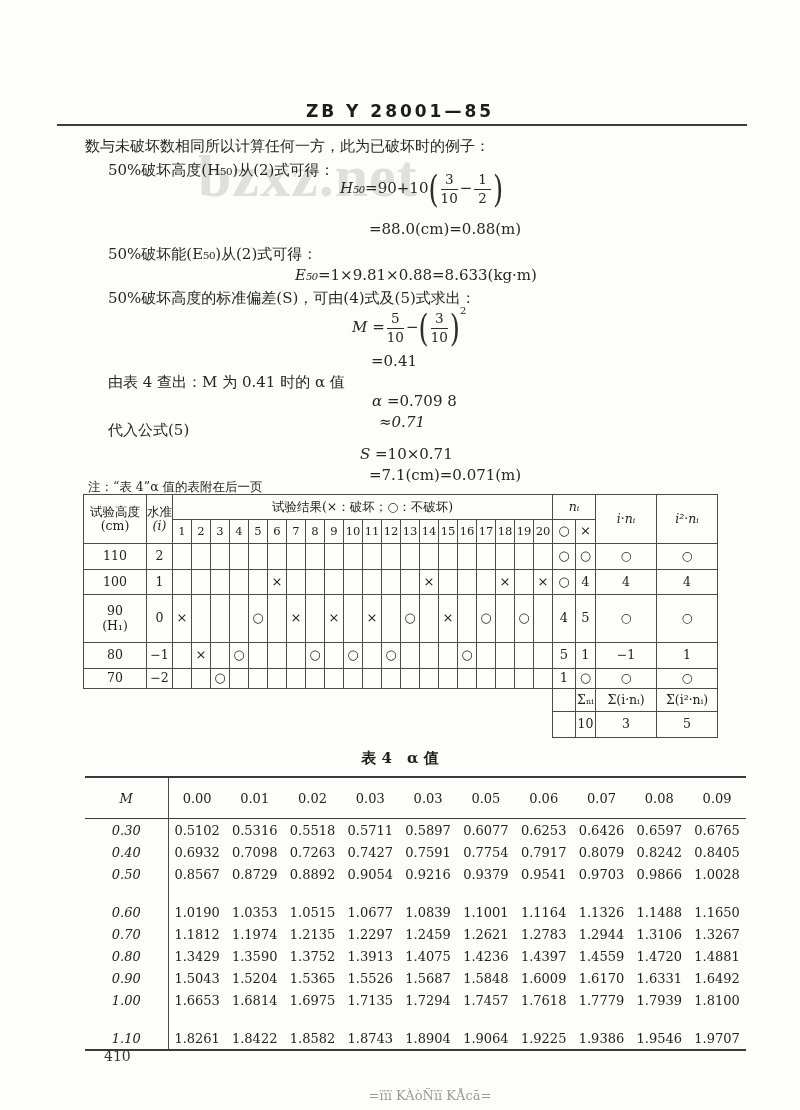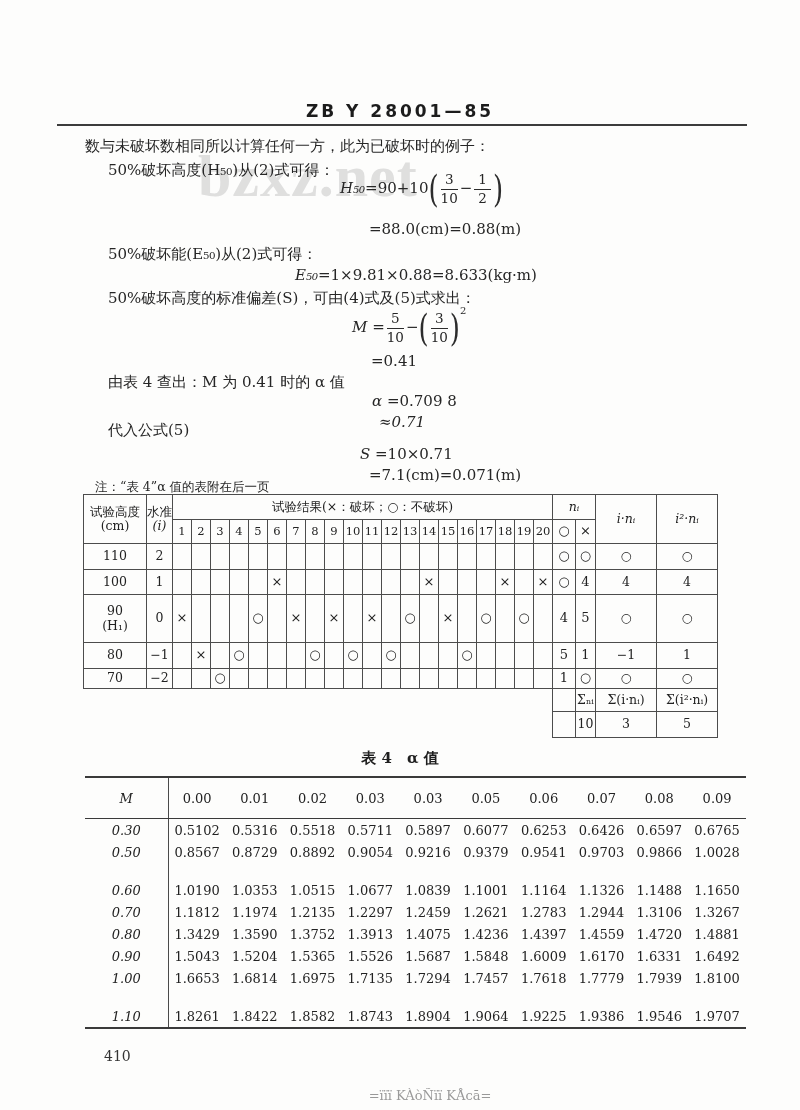--- a/index.html
+++ b/index.html
@@ -102,21 +102,21 @@
   <span class="var">α</span><span> =0.709 8</span>
 </div>
 <div class="abs formula" style="top:413px;left:379px;font-style:italic;">≈0.71</div>
 
 <div class="abs txt" style="top:421px;left:108px;">代入公式(5)</div>
 <div class="abs formula" style="top:445px;left:360px;">
   <span class="var">S</span><span> =10×0.71</span>
 </div>
 <div class="abs formula" style="top:466px;left:369px;">=7.1(cm)=0.071(m)</div>
 
-<div class="abs txt small" style="top:479px;left:95px;">注：“表 4”α 值的表附在后一页</div>
+<div class="abs txt small" style="top:479px;left:88px;">注：“表 4”α 值的表附在后一页</div>
 
 <div class="abs ttest-wrap">
   <table class="ttest" id="ttest">
     <colgroup id="ttest-cols">
         <col style="width:63px">
         <col style="width:26px">
         <col style="width:19px">
         <col style="width:19px">
         <col style="width:19px">
         <col style="width:19px">
@@ -371,20 +371,33 @@
           <td>0.5518</td>
           <td>0.5711</td>
           <td>0.5897</td>
           <td>0.6077</td>
           <td>0.6253</td>
           <td>0.6426</td>
           <td>0.6597</td>
           <td>0.6765</td>
         </tr>
         <tr>
+          <td class="mcol">0.40</td>
+          <td>0.6932</td>
+          <td>0.7098</td>
+          <td>0.7263</td>
+          <td>0.7427</td>
+          <td>0.7591</td>
+          <td>0.7754</td>
+          <td>0.7917</td>
+          <td>0.8079</td>
+          <td>0.8242</td>
+          <td>0.8405</td>
+        </tr>
+        <tr>
           <td class="mcol">0.50</td>
           <td>0.8567</td>
           <td>0.8729</td>
           <td>0.8892</td>
           <td>0.9054</td>
           <td>0.9216</td>
           <td>0.9379</td>
           <td>0.9541</td>
           <td>0.9703</td>
           <td>0.9866</td>

